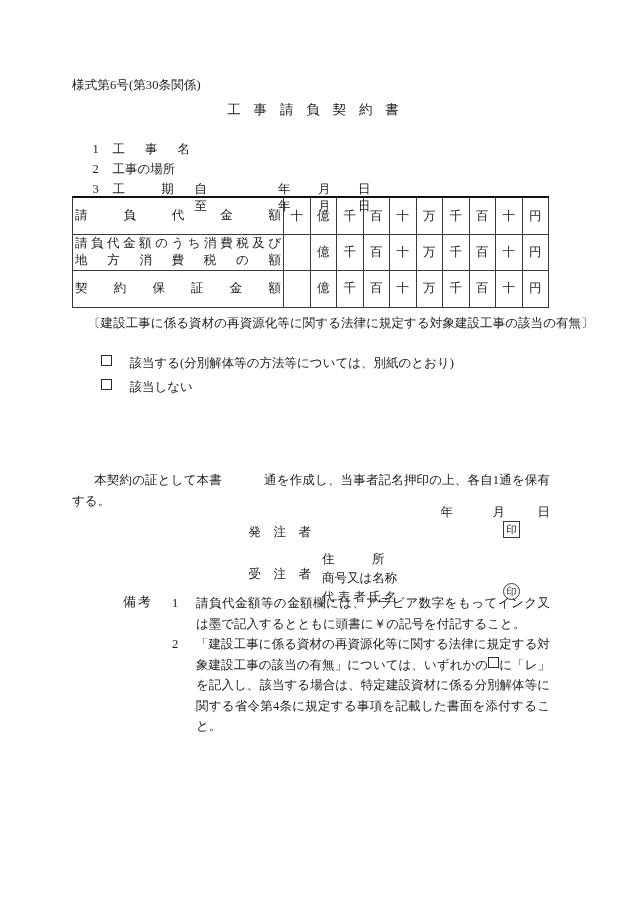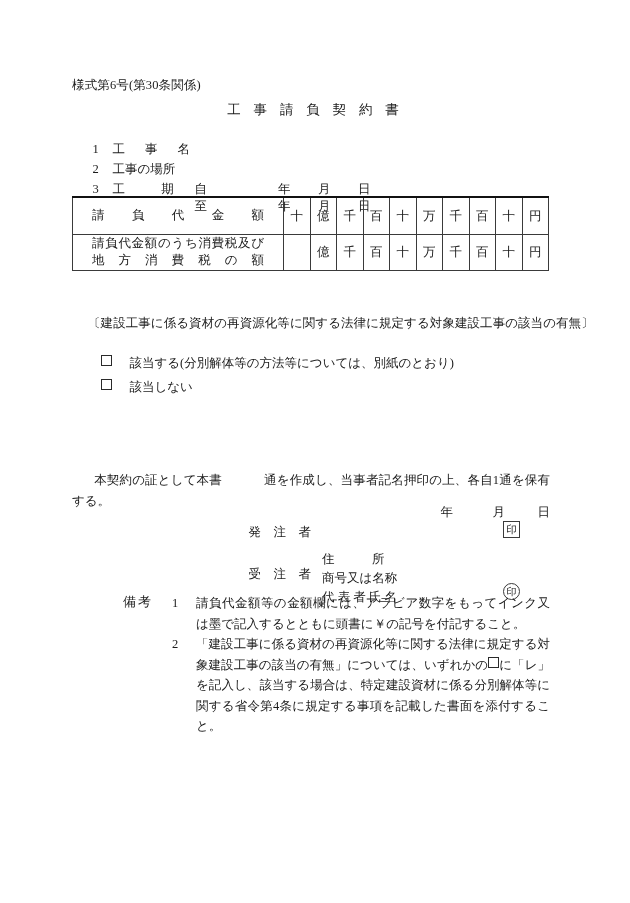--- a/index.html
+++ b/index.html
@@ -68,21 +68,21 @@
   .money-table td {
     border: 1px solid #3a3a3a;
     padding: 0;
     text-align: center;
     vertical-align: middle;
     height: 36px;
   }
   .money-table tr.r-tax td { height: 34px; }
   .money-table td.label {
     text-align: left;
-    padding: 0 19px;
+    padding: 0 2px;
     line-height: 1.38;
     margin-top: 8px;
   }
   .money-table td.unit { width: 25.5px; }
   .money-table td.blank { width: 25.5px; }
   .mt-top { border-top: 2px solid #111 !important; }
 
   .lbl-spread {
     display: block;
     text-align: justify;
@@ -240,20 +240,35 @@
         <td class="unit">千</td>
         <td class="unit">百</td>
         <td class="unit">十</td>
         <td class="unit">万</td>
         <td class="unit">千</td>
         <td class="unit">百</td>
         <td class="unit">十</td>
         <td class="unit">円</td>
       </tr>
 
+      <tr>
+        <td class="label">
+          <span class="lbl-spread">契約保証金額</span>
+        </td>
+        <td class="blank"></td>
+        <td class="unit">億</td>
+        <td class="unit">千</td>
+        <td class="unit">百</td>
+        <td class="unit">十</td>
+        <td class="unit">万</td>
+        <td class="unit">千</td>
+        <td class="unit">百</td>
+        <td class="unit">十</td>
+        <td class="unit">円</td>
+      </tr>
     </tbody>
   </table>
 
   <div class="abs bracket-line">〔建設工事に係る資材の再資源化等に関する法律に規定する対象建設工事の該当の有無〕</div>
 
   <div class="abs chk-line chk1">
     <span class="chk-box"></span><span>該当する(分別解体等の方法等については、別紙のとおり)</span>
   </div>
 
   <div class="abs chk-line chk2">

